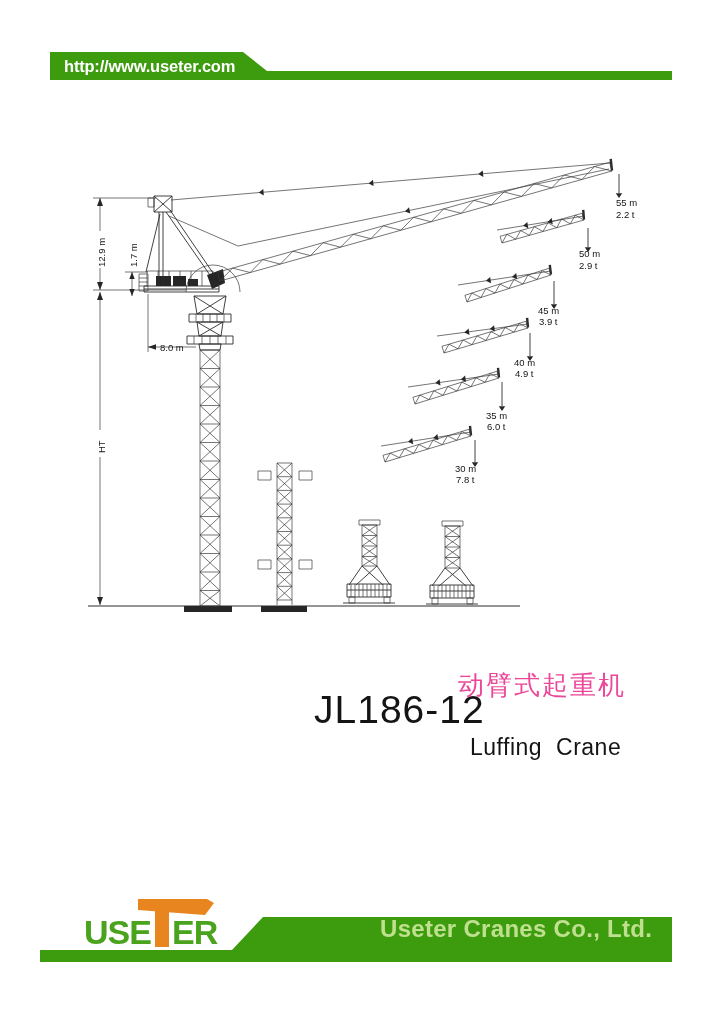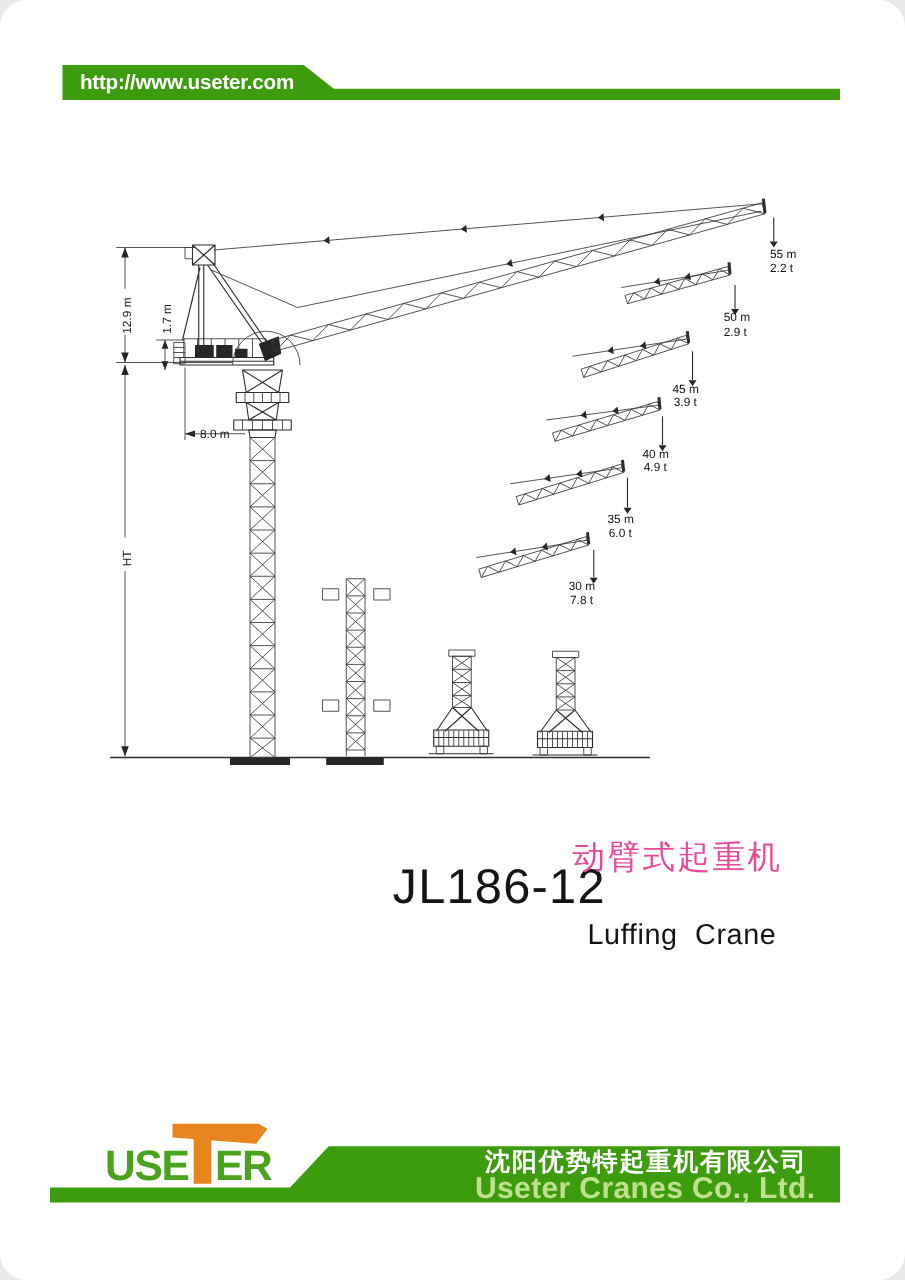--- a/index.html
+++ b/index.html
@@ -1,20 +1,19 @@
 <!DOCTYPE html>
 <html><head>
 <meta charset="utf-8">
 <style>
   html,body{margin:0;padding:0;background:#e9e9e9;}
   .page{
     position:relative;width:724px;height:1024px;margin:0 auto;
     background:#ffffff;overflow:hidden;
     font-family:"Liberation Sans",sans-serif;
-    border-radius:21px;
   }
   .abs{position:absolute;}
   
   .hdr-url{
     position:absolute;left:64px;top:55px;width:180px;height:22px;
     color:#ffffff;font-weight:bold;font-size:16.5px;line-height:22px;
     letter-spacing:-0.2px;white-space:nowrap;
   }
   
   .ln{stroke:#2d2d2d;stroke-width:.9;fill:none;stroke-linejoin:round;}
@@ -201,17 +200,16 @@
   <div class="product-en">Luffing Crane</div>
 
   <svg class="abs" style="left:66px;top:892px" width="170" height="70" viewBox="0 0 170 70">
     <text class="logo-txt" x="18" y="52" fill="#4aa31c">USE</text>
     <rect x="89" y="12" width="14" height="43" fill="#e8851e" aria-label="T"></rect>
     <path d="M72,7 L141,7 L148,11 L139,23 L72,18 Z" fill="#e8851e"></path>
     <text class="logo-txt" x="106" y="52" fill="#4aa31c">ER</text>
   </svg>
 
   <div class="ft-text">
-    <div class="ft-cn">沈阳优势特起重机有限公司</div>
     <div class="ft-en">Useter Cranes Co., Ltd.</div>
   </div>
 
 </div>
 
 </body></html>

